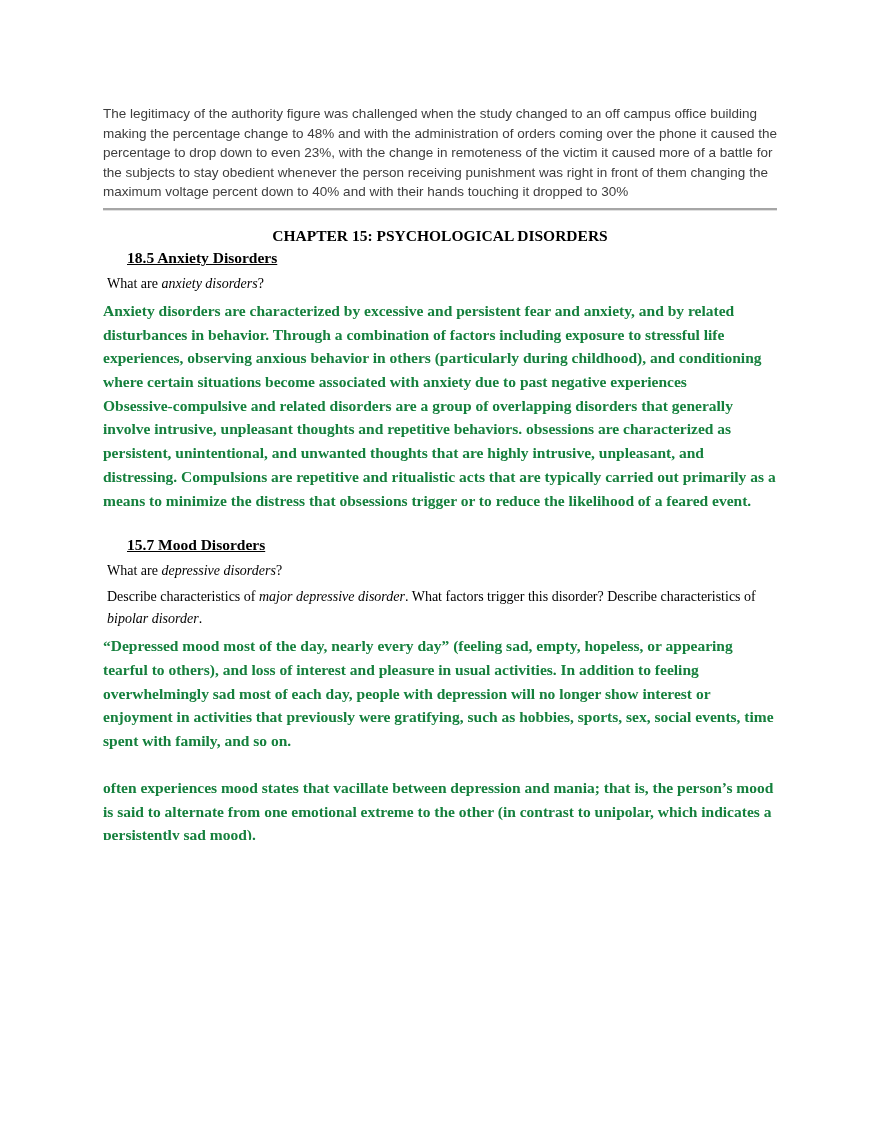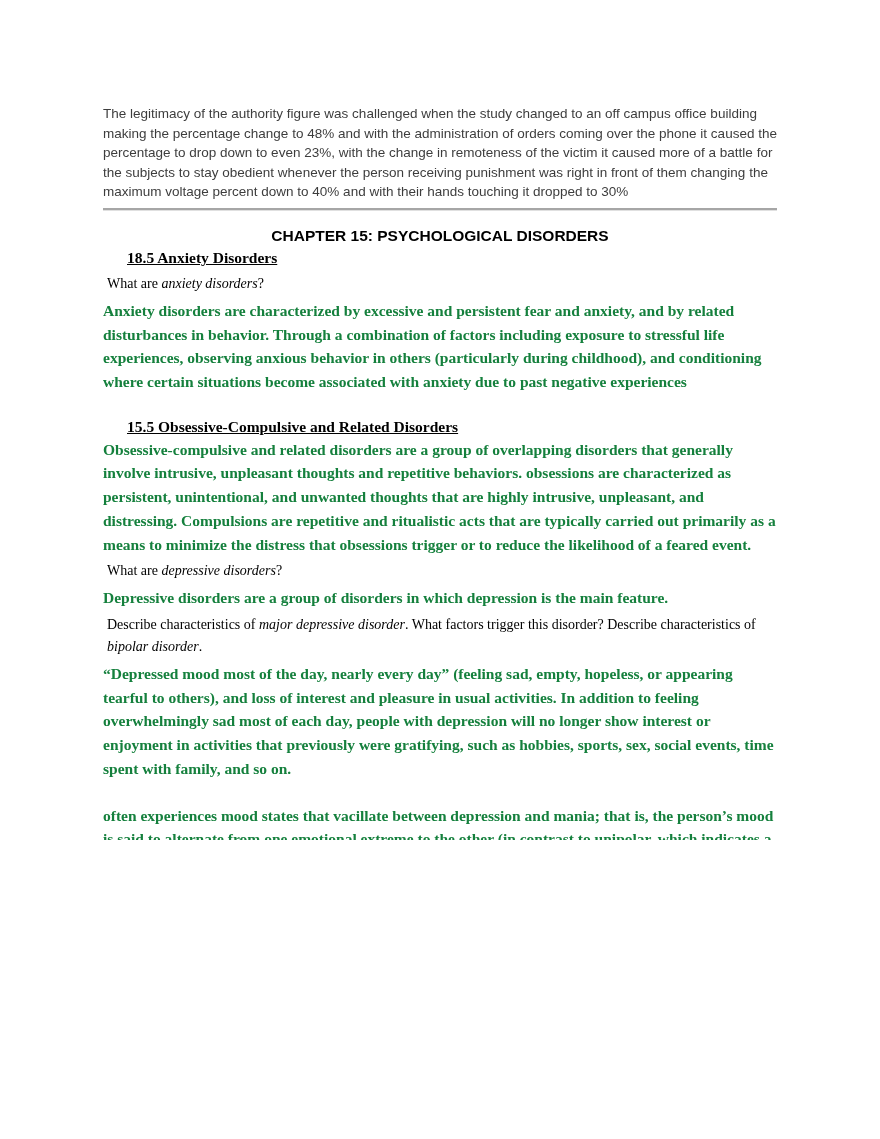--- a/index.html
+++ b/index.html
@@ -32,21 +32,21 @@
     background: #a6a6a6;
     border-bottom: 1px solid #e0e0e0;
     margin: 6px 0 14px 0;
   }
   .chapter-title {
     margin: 0;
     text-align: center;
     font-size: 15.5px;
     font-weight: bold;
     line-height: 22px;
-    font-family: Liberation Sans, sans-serif;
+    font-family: Liberation Serif, serif;
   }
   .section-heading {
     margin: 0 0 0 24px;
     font-size: 15.5px;
     font-weight: bold;
     text-decoration: underline;
     line-height: 22px;
     font-family: "Liberation Serif", serif;
   }
   .section-heading.gap {
@@ -80,22 +80,21 @@
   <p class="intro">The legitimacy of the authority figure was challenged when the study changed to an off campus office building making the percentage change to 48% and with the administration of orders coming over the phone it caused the percentage to drop down to even 23%, with the change in remoteness of the victim it caused more of a battle for the subjects to stay obedient whenever the person receiving punishment was right in front of them changing the maximum voltage percent down to 40% and with their hands touching it dropped to 30%</p>
 
   <hr class="divider">
 
   <h1 class="chapter-title">CHAPTER 15: PSYCHOLOGICAL DISORDERS</h1>
 
   <h2 class="section-heading">18.5 Anxiety Disorders</h2>
   <p class="q"><span>What are </span><span class="it">anxiety disorders</span><span>?</span></p>
   <p class="answer">Anxiety disorders are characterized by excessive and persistent fear and anxiety, and by related disturbances in behavior. Through a combination of factors including exposure to stressful life experiences, observing anxious behavior in others (particularly during childhood), and conditioning where certain situations become associated with anxiety due to past negative experiences</p>
 
-  <h2 class="section-heading gap">15.5 Obsessive-Compulsive and Related Disorders</h2>
   <p class="answer">Obsessive-compulsive and related disorders are a group of overlapping disorders that generally involve intrusive, unpleasant thoughts and repetitive behaviors. obsessions are characterized as persistent, unintentional, and unwanted thoughts that are highly intrusive, unpleasant, and distressing. Compulsions are repetitive and ritualistic acts that are typically carried out primarily as a means to minimize the distress that obsessions trigger or to reduce the likelihood of a feared event.</p>
 
+  <h2 class="section-heading gap">15.7 Mood Disorders</h2>
   <p class="q"><span>What are </span><span class="it">depressive disorders</span><span>?</span></p>
-  <p class="answer">Depressive disorders are a group of disorders in which depression is the main feature.</p>
   <p class="q"><span>Describe characteristics of </span><span class="it">major depressive disorder</span><span>. What factors trigger this disorder? Describe characteristics of </span><span class="it">bipolar disorder</span><span>.</span></p>
   <p class="answer">“Depressed mood most of the day, nearly every day” (feeling sad, empty, hopeless, or appearing tearful to others), and loss of interest and pleasure in usual activities. In addition to feeling overwhelmingly sad most of each day, people with depression will no longer show interest or enjoyment in activities that previously were gratifying, such as hobbies, sports, sex, social events, time spent with family, and so on.</p>
   <p class="answer gap">often experiences mood states that vacillate between depression and mania; that is, the person’s mood is said to alternate from one emotional extreme to the other (in contrast to unipolar, which indicates a persistently sad mood).</p>
 
 </div>
 
 </body></html>

